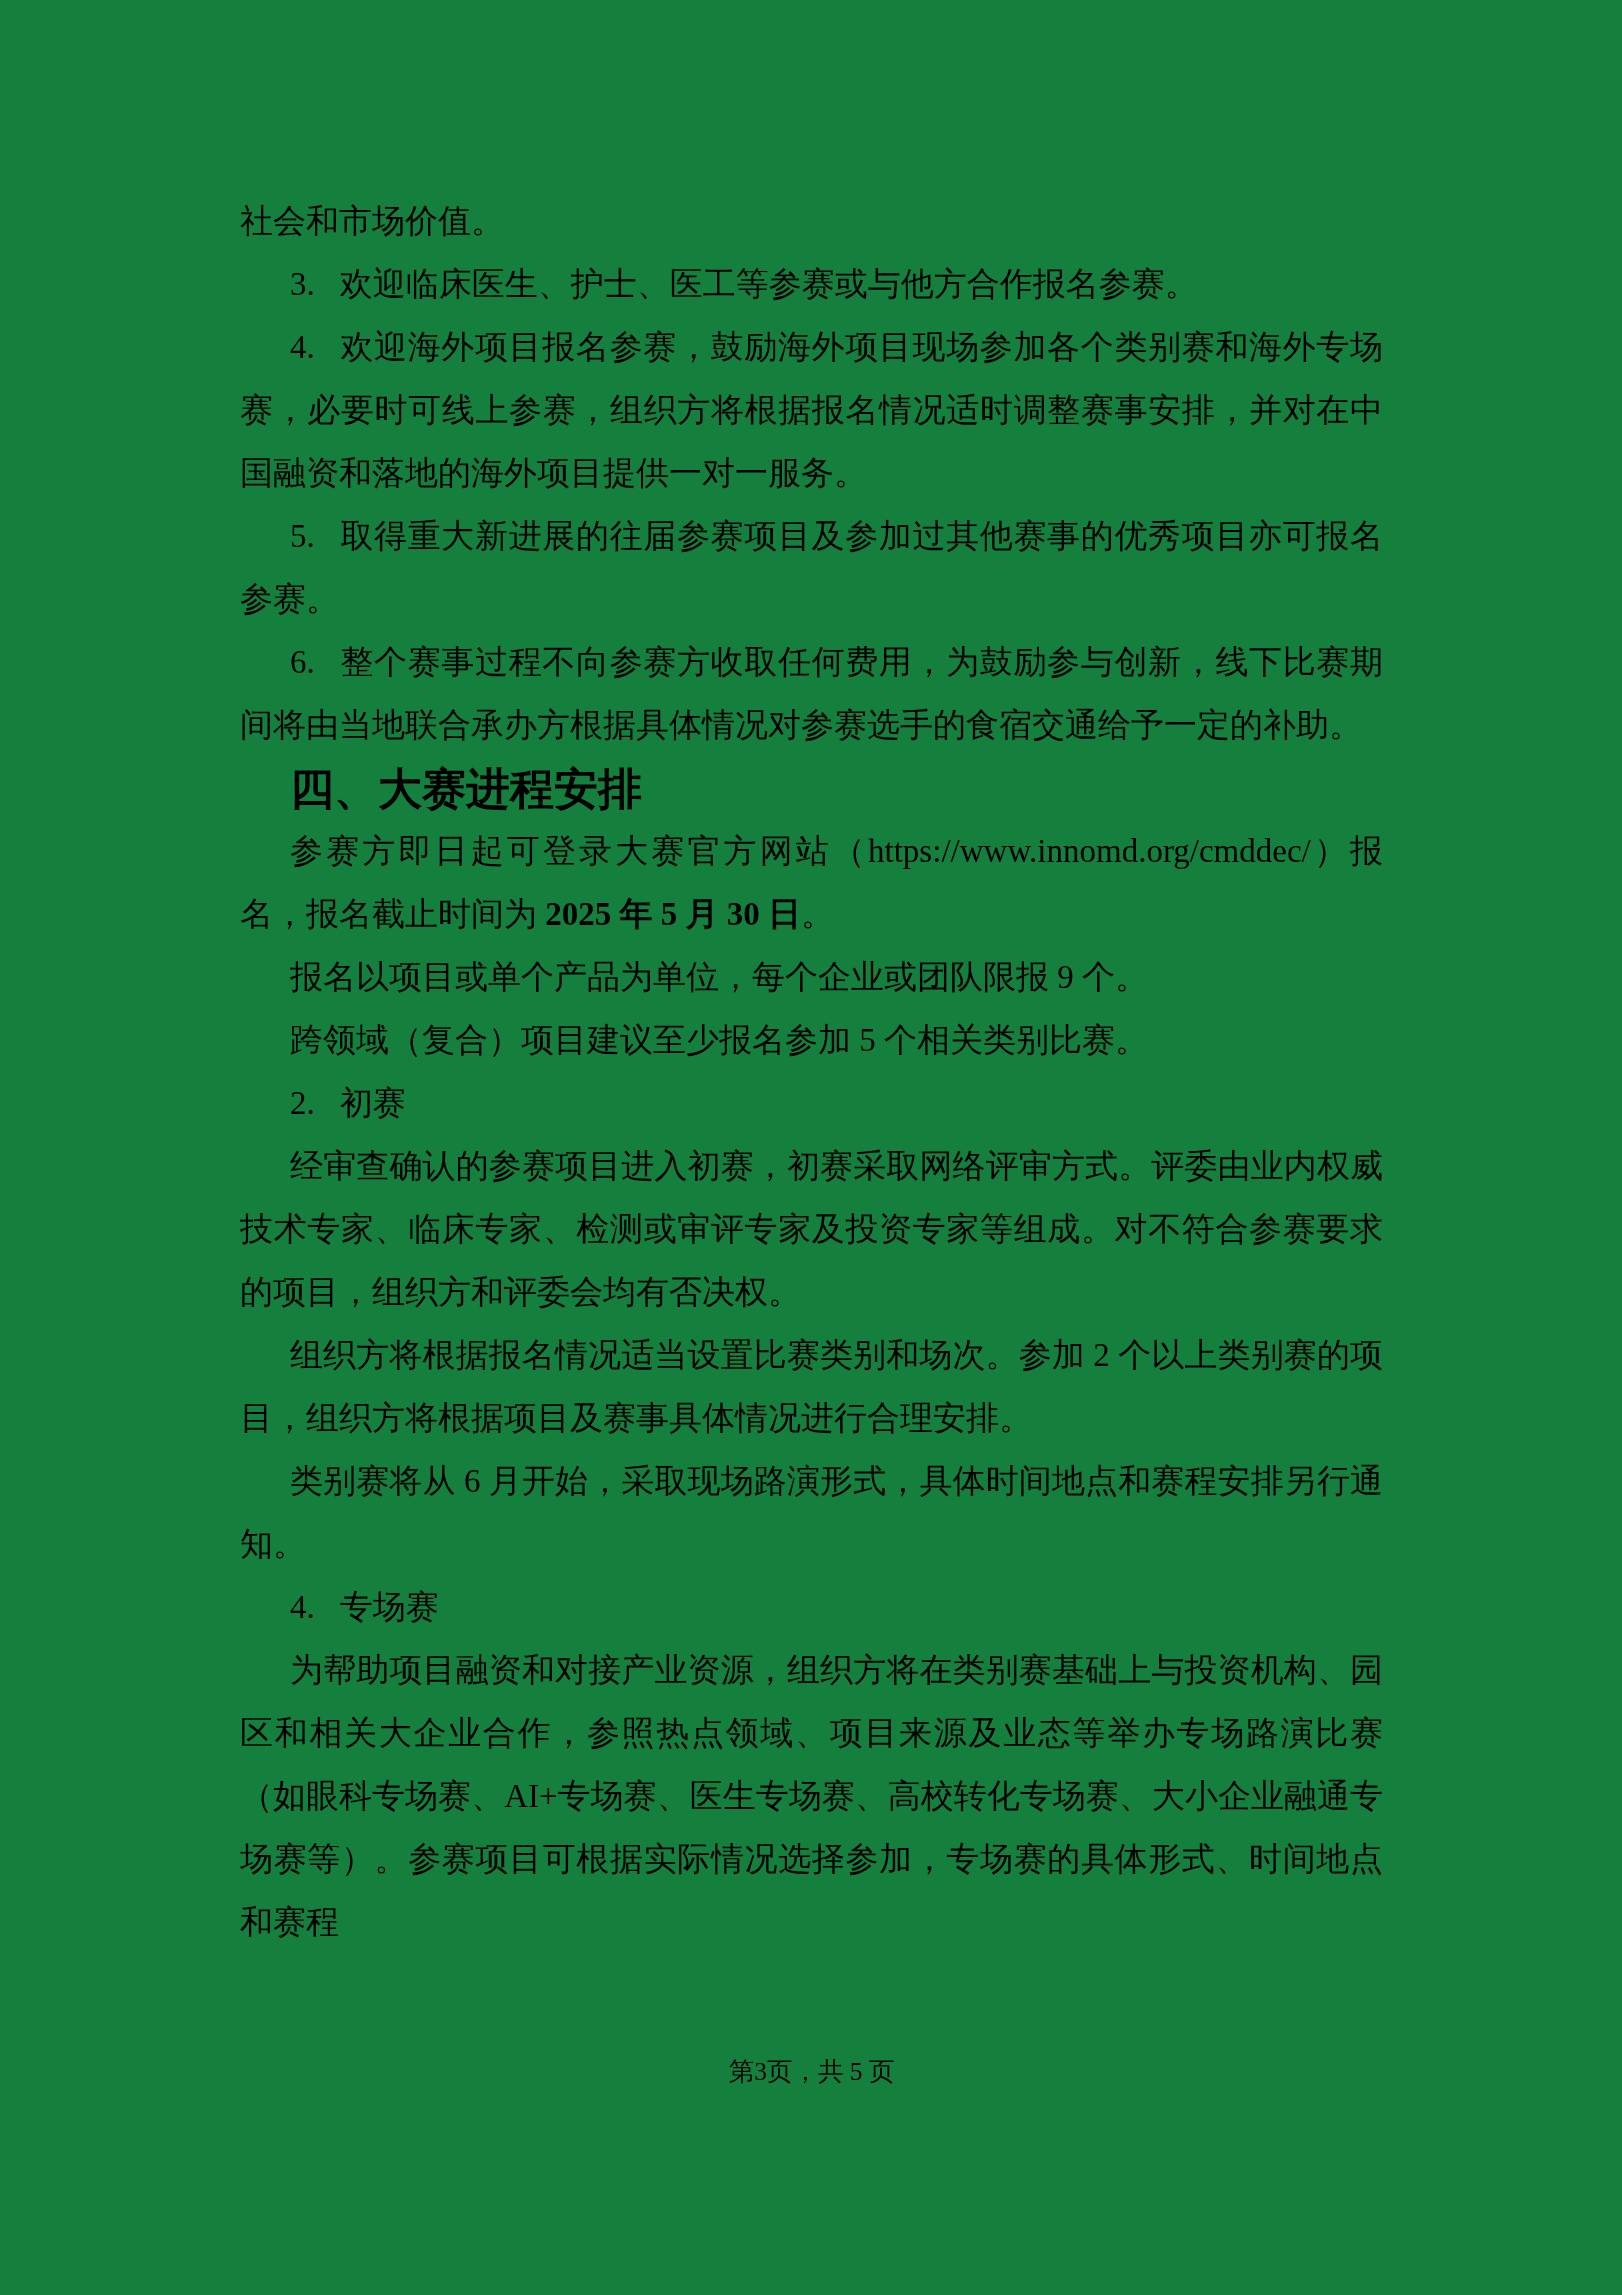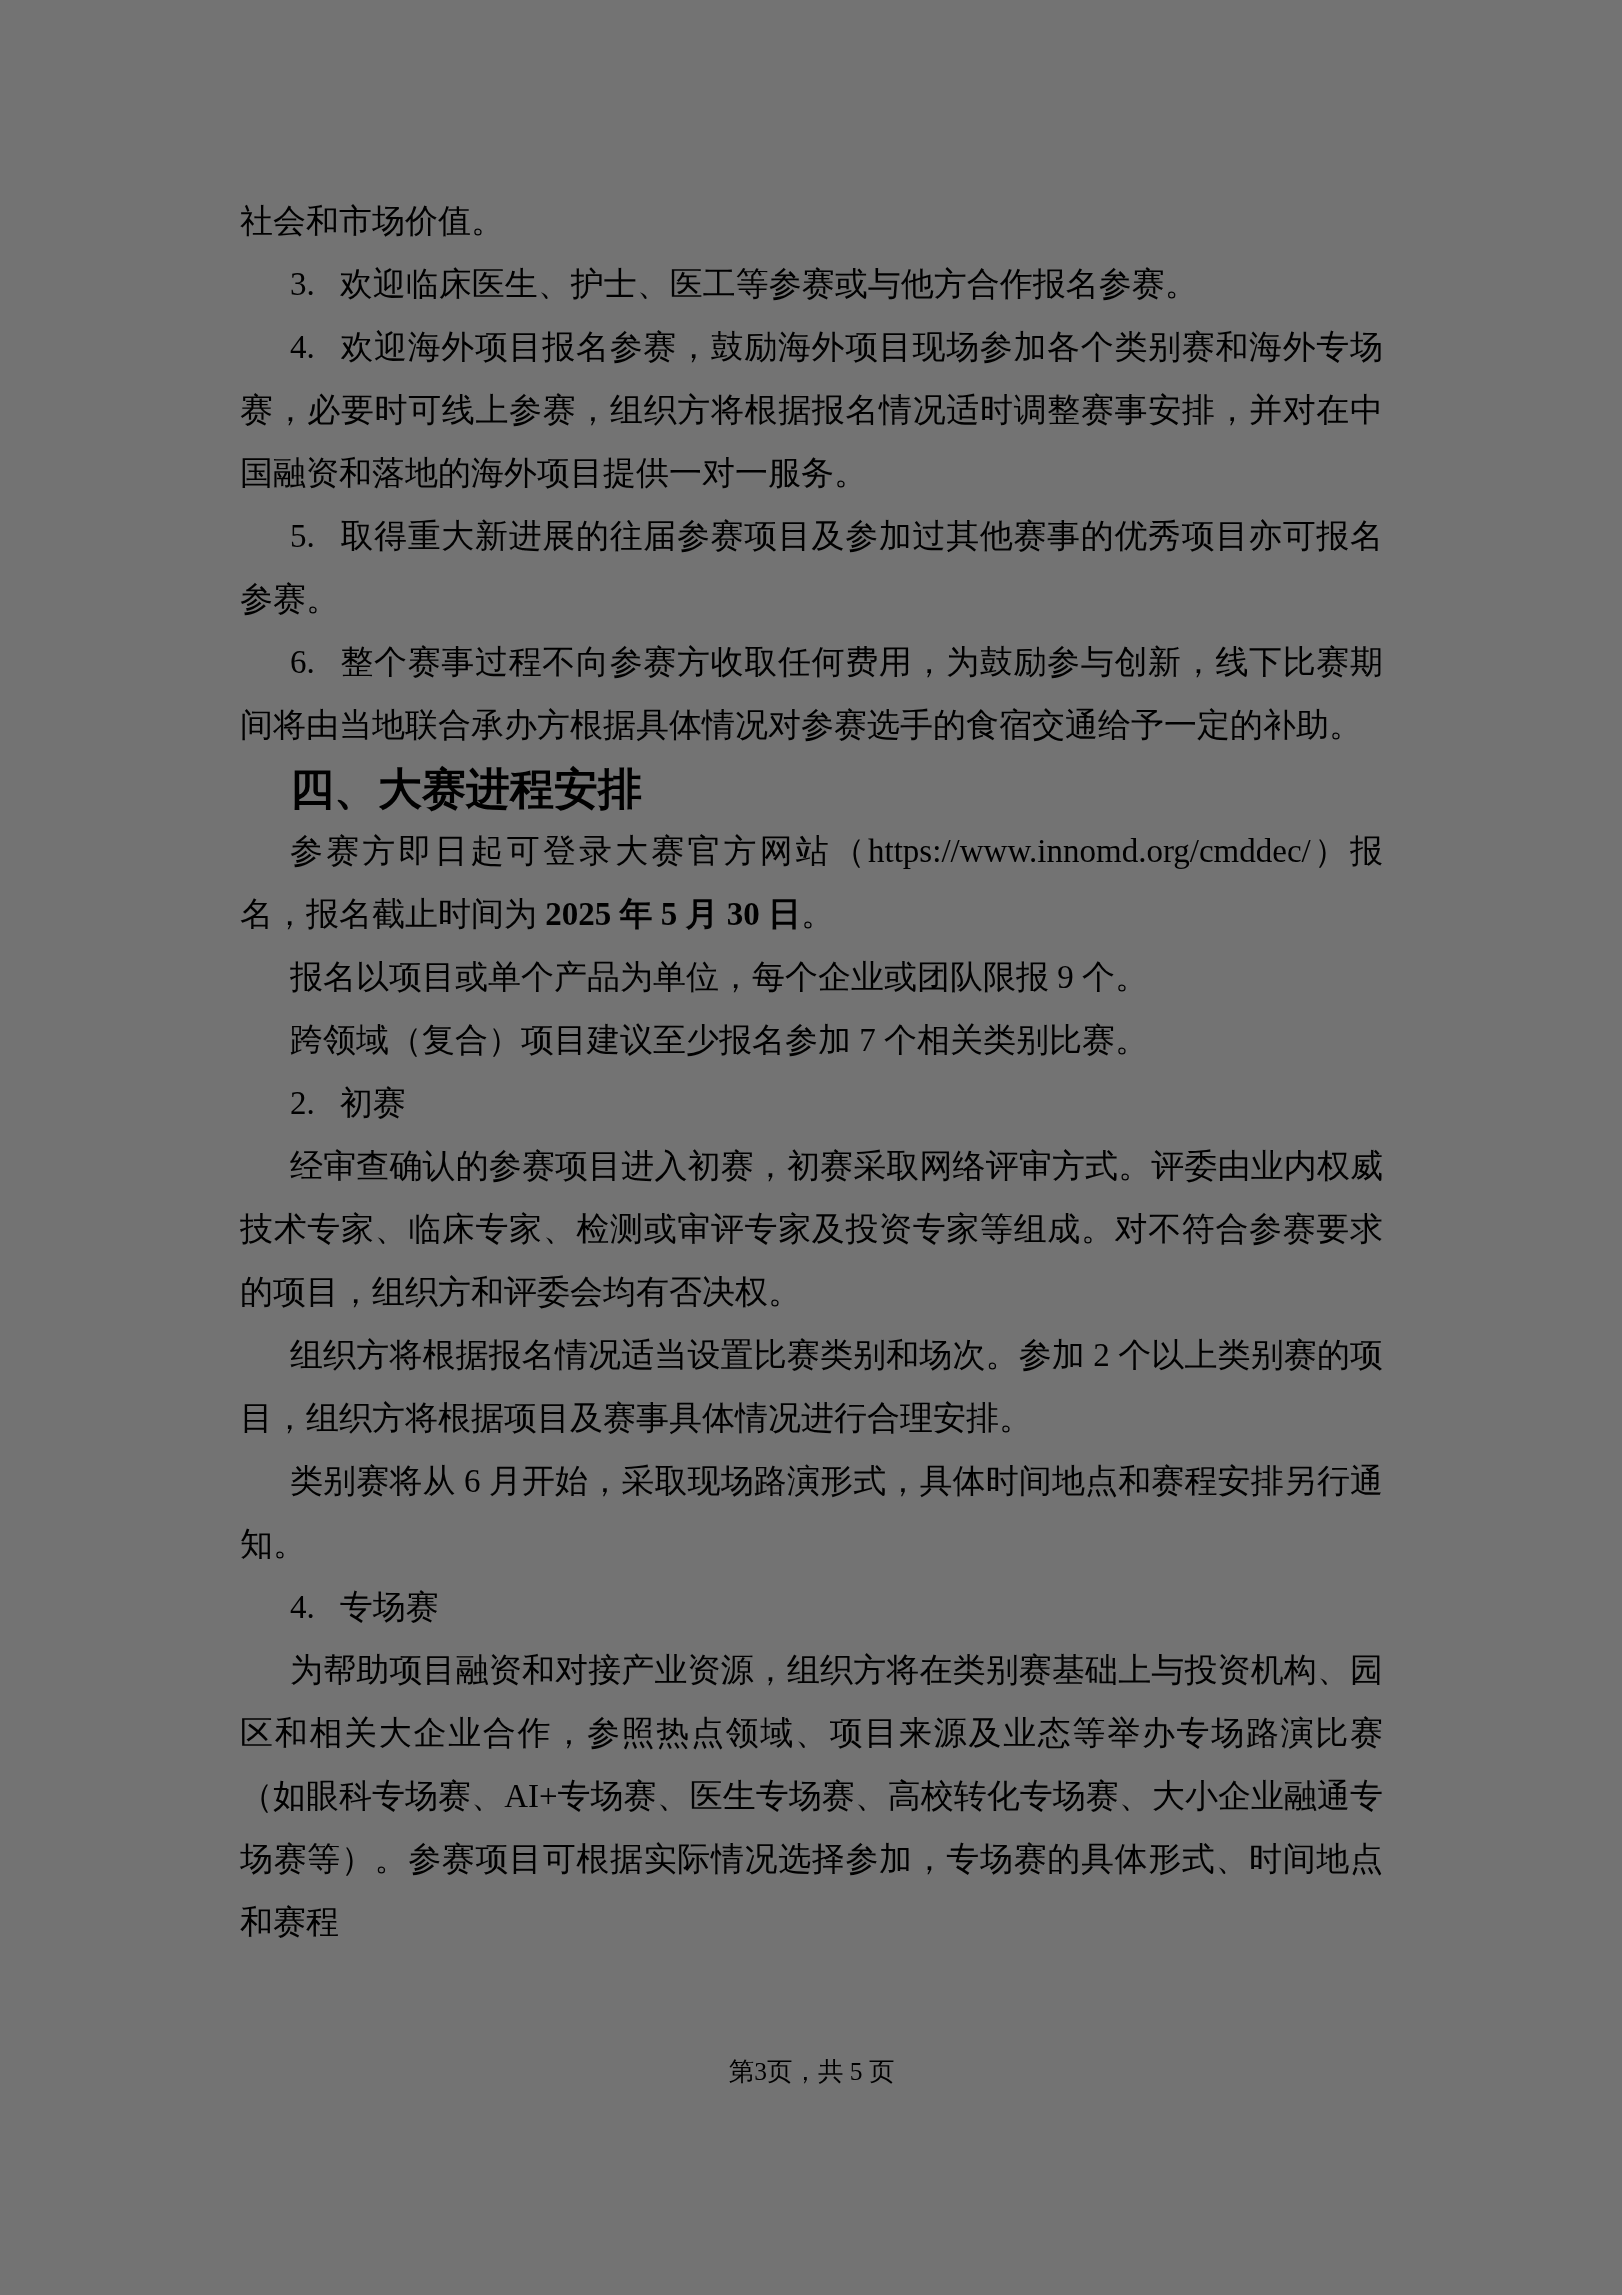--- a/index.html
+++ b/index.html
@@ -4,21 +4,21 @@
 <style>
   html, body {
     margin: 0;
     padding: 0;
     background: #ffffff;
   }
   .page {
     position: relative;
     width: 1623px;
     height: 2295px;
-    background: #737373;
+    background: #15803d;
     overflow: hidden;
     color: #000000;
   }
   .content {
     position: absolute;
     left: 240px;
     top: 190px;
     width: 1143px;
   }
   .content p {
@@ -69,21 +69,21 @@
 <div class="page">
   <div class="content" id="doc-body">
       <p class="plain"><span class="run">社会和市场价值。</span></p>
       <p class="item"><span class="num">3.</span><span class="num-gap"></span><span class="run">欢迎临床医生、护士、医工等参赛或与他方合作报名参赛。</span></p>
       <p class="item"><span class="num">4.</span><span class="num-gap"></span><span class="run">欢迎海外项目报名参赛，鼓励海外项目现场参加各个类别赛和海外专场赛，必要时可线上参赛，组织方将根据报名情况适时调整赛事安排，并对在中国融资和落地的海外项目提供一对一服务。</span></p>
       <p class="item"><span class="num">5.</span><span class="num-gap"></span><span class="run">取得重大新进展的往届参赛项目及参加过其他赛事的优秀项目亦可报名参赛。</span></p>
       <p class="item"><span class="num">6.</span><span class="num-gap"></span><span class="run">整个赛事过程不向参赛方收取任何费用，为鼓励参与创新，线下比赛期间将由当地联合承办方根据具体情况对参赛选手的食宿交通给予一定的补助。</span></p>
       <p class="heading"><span class="run">四、大赛进程安排</span></p>
       <p class="body"><span class="run">参赛方即日起可登录大赛官方网站（</span><span class="run">https://www.innomd.org/cmddec/</span><span class="run">）报名，报名截止时间为 </span><span class="run bold">2025 年 5 月 30 日</span><span class="run">。</span></p>
       <p class="body"><span class="run">报名以项目或单个产品为单位，每个企业或团队限报 9 个。</span></p>
-      <p class="body"><span class="run">跨领域（复合）项目建议至少报名参加 7 个相关类别比赛。</span></p>
+      <p class="body"><span class="run">跨领域（复合）项目建议至少报名参加 5 个相关类别比赛。</span></p>
       <p class="item"><span class="num">2.</span><span class="num-gap"></span><span class="run">初赛</span></p>
       <p class="body"><span class="run">经审查确认的参赛项目进入初赛，初赛采取网络评审方式。评委由业内权威技术专家、临床专家、检测或审评专家及投资专家等组成。对不符合参赛要求的项目，组织方和评委会均有否决权。</span></p>
       <p class="body"><span class="run">组织方将根据报名情况适当设置比赛类别和场次。参加 2 个以上类别赛的项目，组织方将根据项目及赛事具体情况进行合理安排。</span></p>
       <p class="body"><span class="run">类别赛将从 6 月开始，采取现场路演形式，具体时间地点和赛程安排另行通知。</span></p>
       <p class="item"><span class="num">4.</span><span class="num-gap"></span><span class="run">专场赛</span></p>
       <p class="body"><span class="run">为帮助项目融资和对接产业资源，组织方将在类别赛基础上与投资机构、园区和相关大企业合作，参照热点领域、项目来源及业态等举办专场路演比赛（如眼科专场赛、AI+专场赛、医生专场赛、高校转化专场赛、大小企业融通专场赛等）。参赛项目可根据实际情况选择参加，专场赛的具体形式、时间地点和赛程</span></p>
     </div>
   <div class="footer">
     <span>第3页，共 5 页</span>
   </div>

